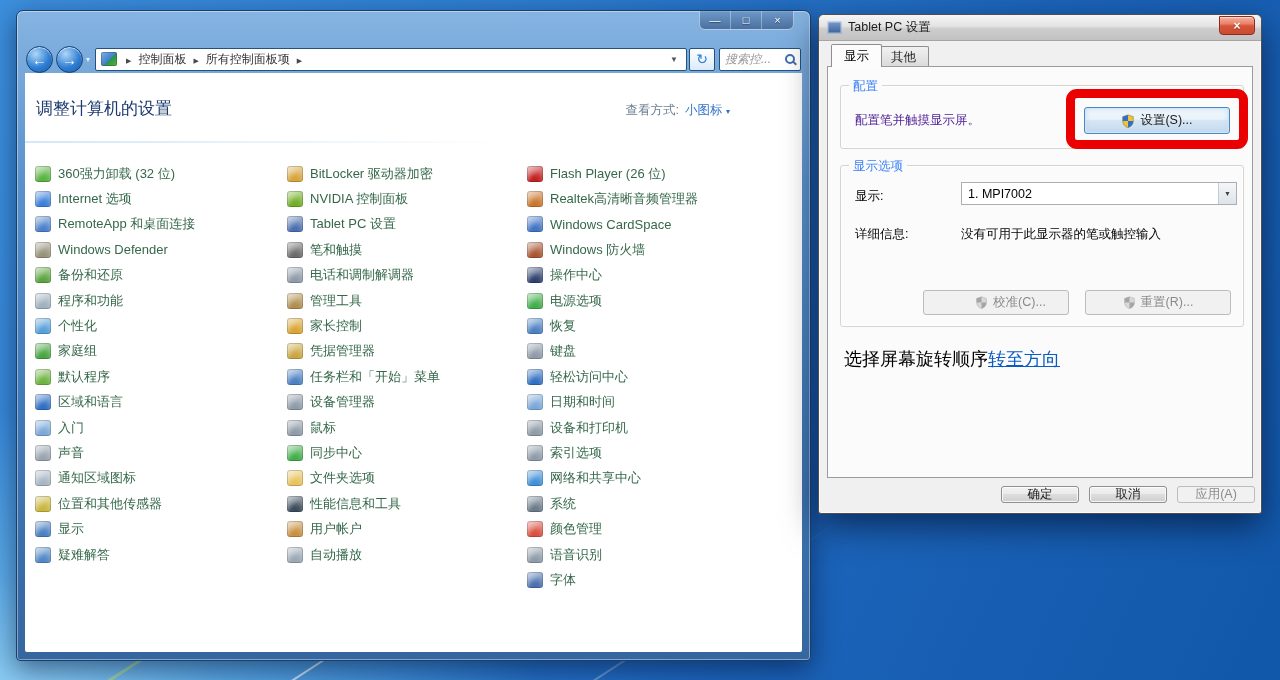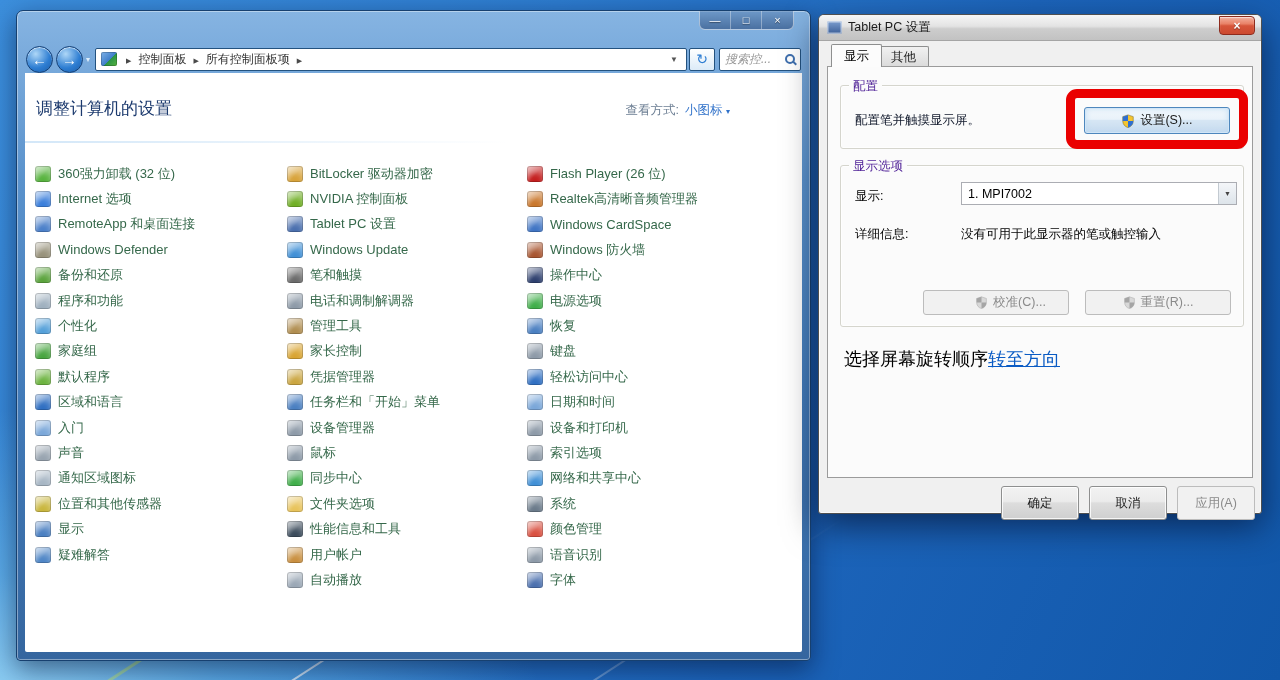--- a/index.html
+++ b/index.html
@@ -98,24 +98,24 @@
 
   .tab{ position:absolute; height:21px; padding:0 12px; font-size:12.5px; display:flex; align-items:center;
     border:1px solid #8e8f8f; border-bottom:none; border-radius:2px 2px 0 0; cursor:pointer; }
   .tab.active{ left:12px; top:29px; height:23px; background:#fcfcfc; z-index:3; color:#000; }
   .tab.inactive{ left:59px; top:31px; background:linear-gradient(#f1f1f1,#dadada); color:#222; }
 
   .tabpanel{ position:absolute; left:8px; right:8px; top:51px; height:412px;
     background:#fbfbfb; border:1px solid #9b9b9b; z-index:2; }
 
   .group{ position:absolute; border:1px solid #d5d5cd; border-radius:3px; box-shadow:inset 0 0 0 1px rgba(255,255,255,.8); }
-  .group-label{ position:absolute; top:-8px; left:8px; background:#fbfbfb; padding:0 4px; font-size:12.5px; color:#4c1d95; }
+  .group-label{ position:absolute; top:-8px; left:8px; background:#fbfbfb; padding:0 4px; font-size:12.5px; color:#3b82f6; }
   .g-config{ left:12px; top:18px; width:404px; height:64px; }
   .g-display{ left:12px; top:98px; width:404px; height:162px; }
-  .g-desc{ position:absolute; left:14px; top:26px; font-size:12.5px; color:#0f172a; }
+  .g-desc{ position:absolute; left:14px; top:26px; font-size:12.5px; color:#4c1d95; }
 
   .btn{ display:flex; align-items:center; justify-content:center; gap:5px; font-size:12.5px; color:#1a1a1a;
     border:1px solid #8e8f8f; border-radius:3px; cursor:pointer;
     background:linear-gradient(#f2f2f2,#ebebeb 45%,#dddddd 50%,#cfcfcf);
     box-shadow:inset 0 0 0 1px rgba(255,255,255,.8); }
   .btn.disabled{ background:#f1f1f1; border-color:#bcbcbc; color:#8a8a8a; box-shadow:none; cursor:default; }
   .btn.disabled svg{ filter:grayscale(1); opacity:.55; }
 
   .settings-btn{ position:absolute; left:256px; top:40px; width:146px; height:27px;
     border:1px solid #4e87bd; box-shadow:inset 0 0 0 1px #d2e6f7, inset 0 0 6px #b9d9f2; z-index:4;
@@ -128,21 +128,21 @@
     border:1px solid #abadb3; display:flex; align-items:center; font-size:12.5px; color:#000; cursor:pointer; }
   .combo-text{ flex:1; padding-left:6px; }
   .combo-btn{ width:18px; height:100%; border-left:1px solid #c3cad1; display:flex; align-items:center; justify-content:center;
     background:linear-gradient(#f4f6f9,#dde4ea); font-size:7px; color:#444; }
   .cal-btn{ position:absolute; left:82px;  top:124px; width:146px; height:25px;padding-left:29px; }
   .rst-btn{ position:absolute; left:244px; top:124px; width:146px; height:25px; }
 
   .rotline{ position:absolute; left:16px; top:280px; font-size:18px; color:#000; }
   .rotlink{ color:#0a5bc4; text-decoration:underline; cursor:pointer; }
 
-  .footbtn{ position:absolute; top:471px; width:78px; height:34px; }
+  .footbtn{ position:absolute; top:471px; width:78px; height:17px; }
   .footbtn.ok{ left:182px; } .footbtn.cancel{ left:270px; } .footbtn.apply{ left:358px; }
 
   svg.shield{ flex:none; }
 </style>
 </head>
 <body>
 
 <div class="streak s1"></div>
 <div class="streak s2"></div>
 <div class="streak s3"></div>
@@ -252,24 +252,20 @@
             <span class="cp-ico" style="background: linear-gradient(135deg, rgba(255, 255, 255, 0.55), rgba(255, 255, 255, 0) 55%), rgb(216, 163, 58);"></span>
             <span>BitLocker 驱动器加密</span>
           </div>
           <div class="cp-item">
             <span class="cp-ico" style="background: linear-gradient(135deg, rgba(255, 255, 255, 0.55), rgba(255, 255, 255, 0) 55%), rgb(111, 174, 35);"></span>
             <span>NVIDIA 控制面板</span>
           </div>
           <div class="cp-item">
             <span class="cp-ico" style="background: linear-gradient(135deg, rgba(255, 255, 255, 0.55), rgba(255, 255, 255, 0) 55%), rgb(74, 111, 174);"></span>
             <span>Tablet PC 设置</span>
-          </div>
-          <div class="cp-item">
-            <span class="cp-ico" style="background: linear-gradient(135deg, rgba(255, 255, 255, 0.55), rgba(255, 255, 255, 0) 55%), rgb(63, 143, 214);"></span>
-            <span>Windows Update</span>
           </div>
           <div class="cp-item">
             <span class="cp-ico" style="background: linear-gradient(135deg, rgba(255, 255, 255, 0.55), rgba(255, 255, 255, 0) 55%), rgb(106, 106, 106);"></span>
             <span>笔和触摸</span>
           </div>
           <div class="cp-item">
             <span class="cp-ico" style="background: linear-gradient(135deg, rgba(255, 255, 255, 0.55), rgba(255, 255, 255, 0) 55%), rgb(141, 154, 168);"></span>
             <span>电话和调制解调器</span>
           </div>
           <div class="cp-item">

